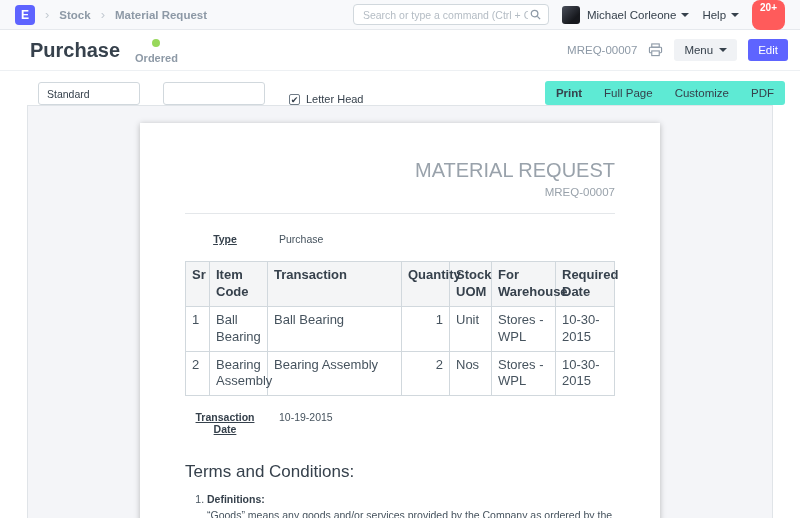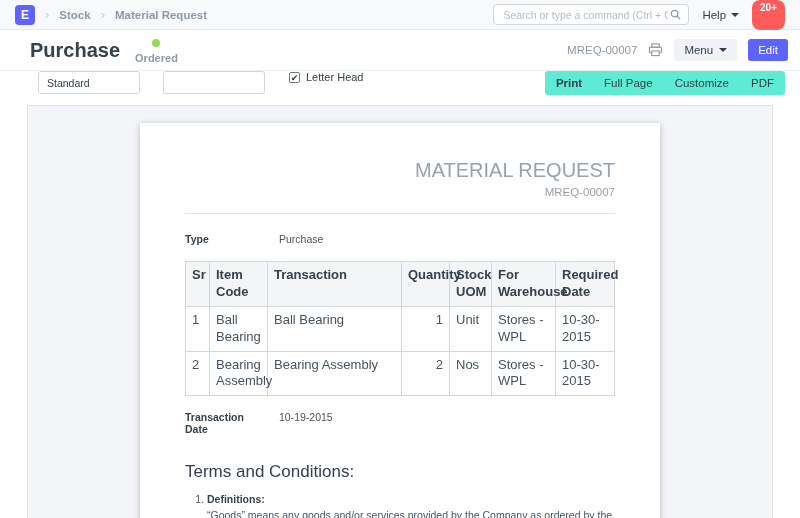--- a/index.html
+++ b/index.html
@@ -61,21 +61,21 @@
   .icon-btn { background:none; border:none; padding:0; cursor:pointer; display:flex; }
   .btn {
     font-size:11.5px; border:none; border-radius:3px; padding:5px 10px;
     cursor:pointer; display:flex; align-items:center; gap:6px;
     font-family:"Liberation Sans",sans-serif;
   }
   .btn-default { background:#f0f2f5; color:#36414c; }
   .btn-primary { background:#5e64ff; color:#fff; }
 
   
-  .toolbar { height:34px; display:flex; align-items:flex-start; padding:0 15px 0 38px; background:#fff; }
+  .toolbar { height:34px; display:flex; align-items:flex-end; padding:0 15px 0 38px; background:#fff; }
   .tb-input {
     width:102px; height:23px; border:1px solid #d1d8dd; border-radius:3px;
     font-size:10.5px; color:#36414c; padding:0 8px; outline:none;
     font-family:"Liberation Sans",sans-serif;
   }
   .tb-gap { margin-left:23px; }
   .letterhead { margin-left:24px; display:flex; align-items:center; gap:6px; cursor:pointer; }
   .checkbox {
     width:11px; height:11px; border:1px solid #6f7b86; border-radius:2px;
     font-size:9px; line-height:10px; text-align:center; color:#36414c; background:#fff;
@@ -92,21 +92,21 @@
   }
   .paper {
     width:520px; min-height:640px; margin:17px auto 0; background:#fff;
     box-shadow:0 1px 6px rgba(0,0,0,0.25); padding:26px 45px 40px;
   }
   .doc-title { text-align:right; font-size:20px; color:#99a2ab; margin:10px 0 4px; font-weight:400; }
   .doc-sub { text-align:right; font-size:11.5px; color:#99a2ab; }
   .paper hr { border:none; border-top:1px solid #e4e7ea; margin:15px 0 19px; }
 
   .field-row { display:flex; font-size:10.5px; margin:7px 0; }
-  .field-label { width:80px; text-align:left; font-weight:bold; color:#36414c; flex-shrink:0; }
+  .field-label { width:80px; text-align:center; font-weight:bold; color:#36414c; flex-shrink:0;text-decoration:underline; }
   .field-value { margin-left:14px; color:#46535e; }
 
   .doc-table { width:100%; border-collapse:collapse; table-layout:fixed; margin:16px 0 15px; }
   .doc-table th, .doc-table td {
     border:1px solid #d1d8dd; padding:5px 6px; vertical-align:top;
     text-align:left; font-size:13px; line-height:1.3;
   }
   .doc-table th { background:#f4f5f6; font-weight:bold; color:#36414c; }
   .doc-table td { color:#46535e; }
   .doc-table .num { text-align:right; }
@@ -133,20 +133,27 @@
 
   <div class="nav-right">
     <div class="search-box">
       <input type="text" placeholder="Search or type a command (Ctrl + G)" style="">
       <span>
         <svg width="11" height="11" viewBox="0 0 12 12" fill="none" stroke="#8d99a6" stroke-width="1.4">
           <circle cx="5" cy="5" r="3.6"></circle>
             <line x1="8" y1="8" x2="11" y2="11"></line>
         </svg>
       </span>
+    </div>
+    <div style="display:flex;align-items:center;gap:7px;">
+      <div class="avatar"></div>
+      <div class="nav-item">
+        <span>Michael Corleone</span>
+        <span class="caret"></span>
+      </div>
     </div>
     <div class="nav-item">
       <span>Help</span>
       <span class="caret"></span>
     </div>
     <div class="badge">20+</div>
   </div>
 </div>
 
 <div class="page-head">

